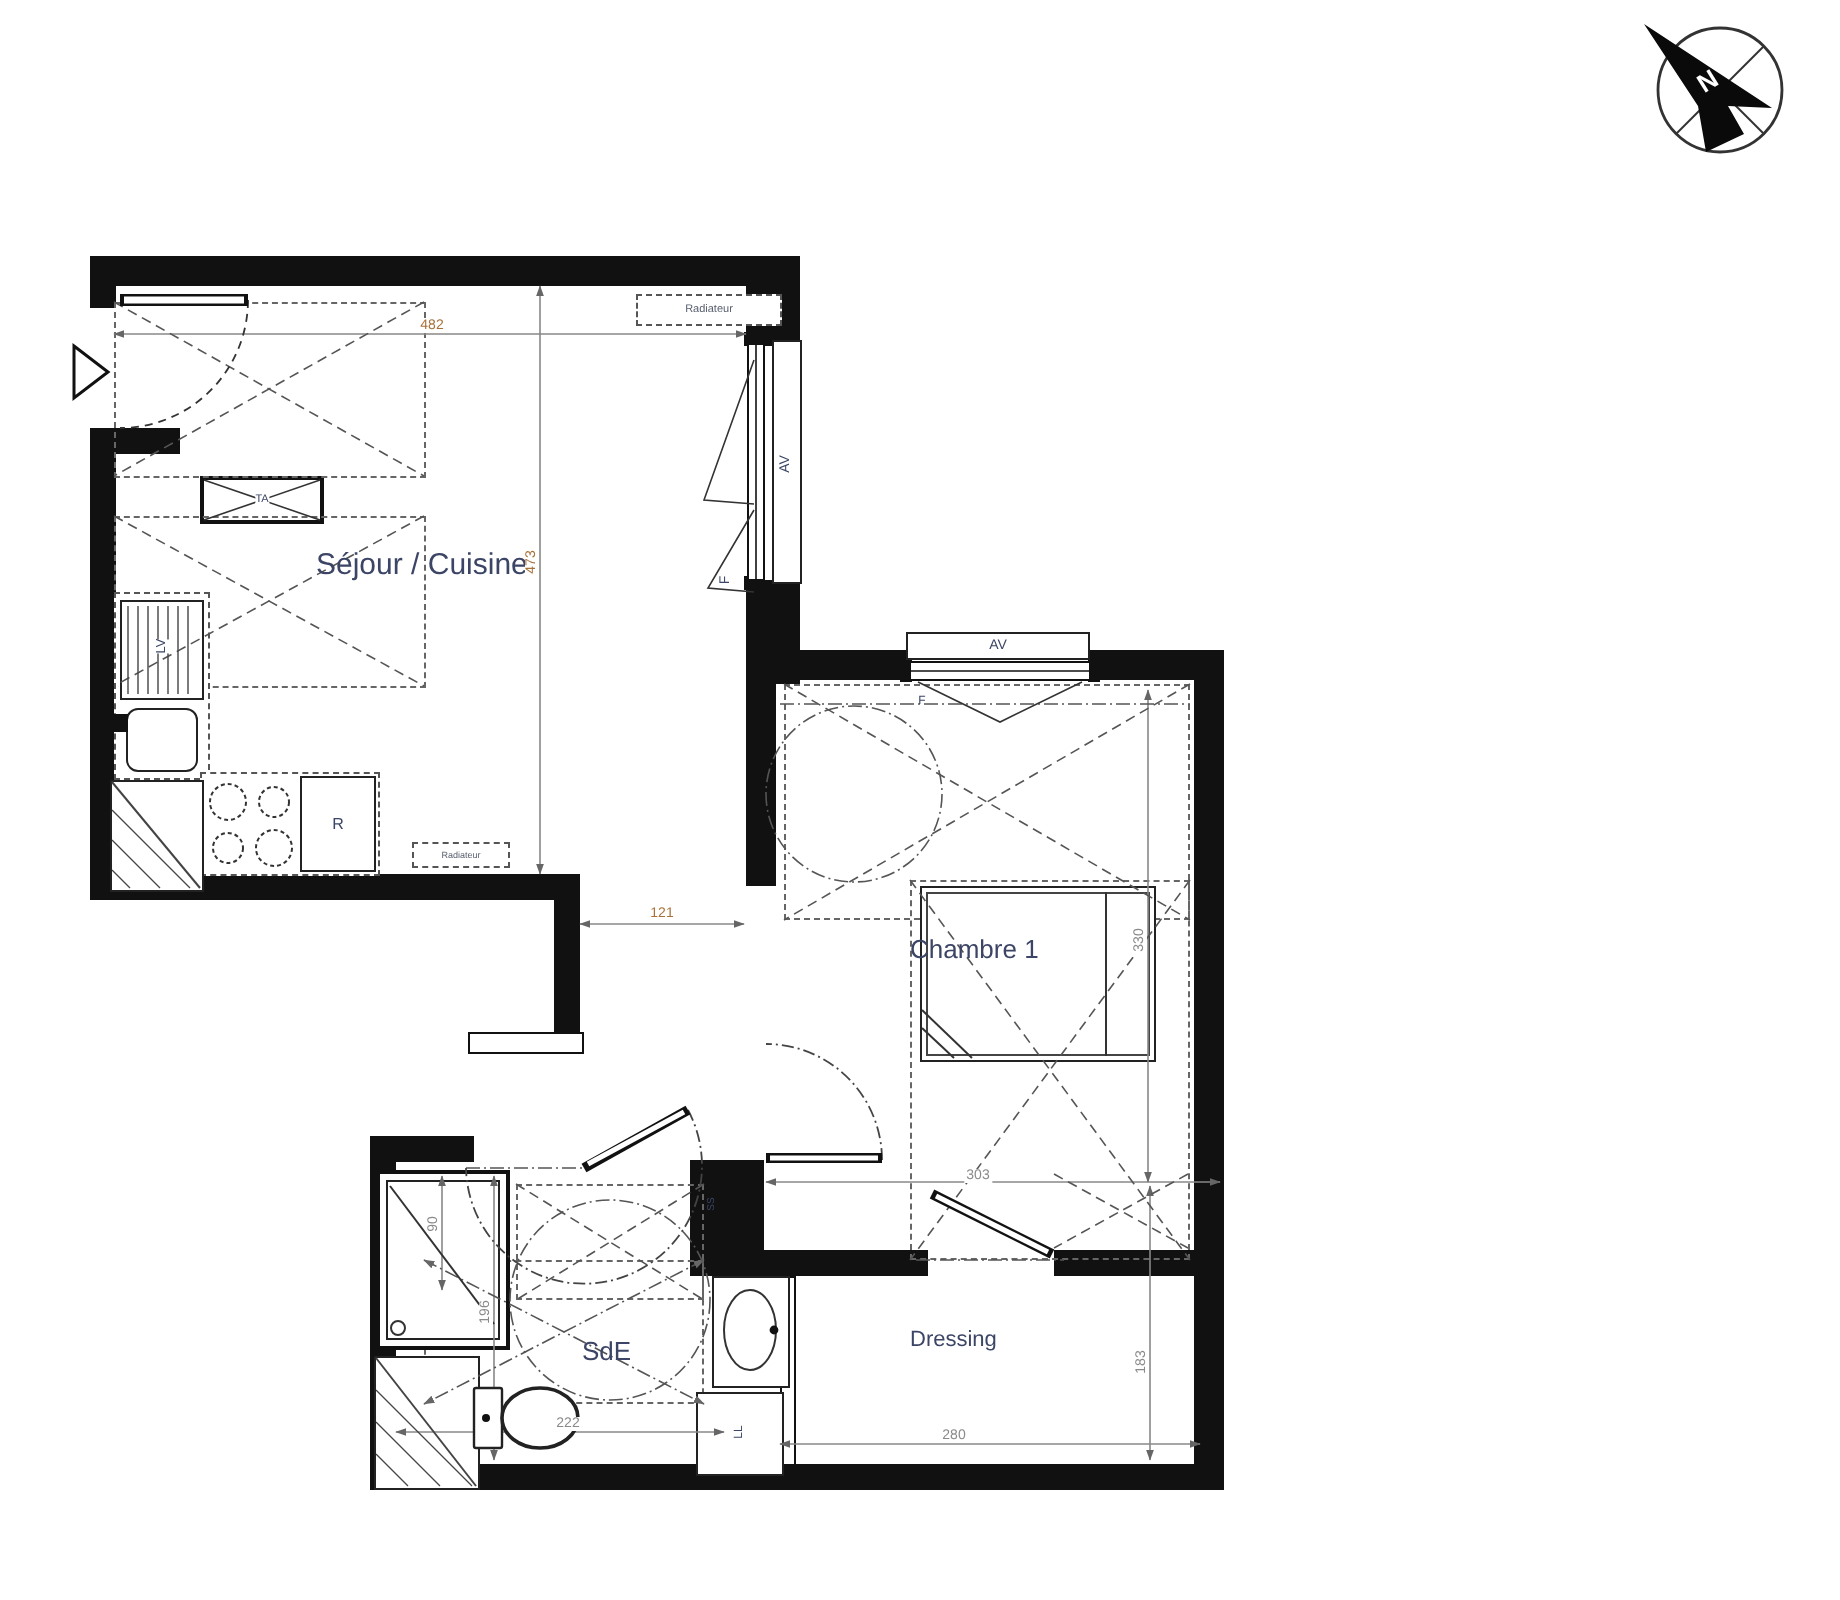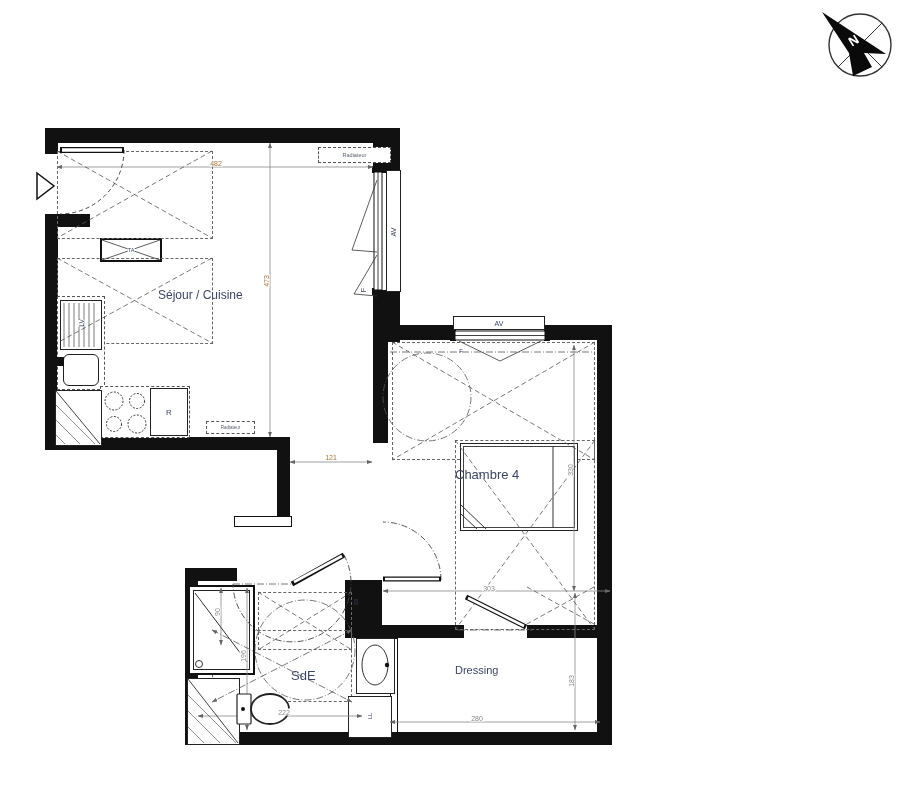--- a/index.html
+++ b/index.html
@@ -216,22 +216,22 @@
     <g>
       <circle cx="860" cy="45" r="31" fill="none" stroke="#333" stroke-width="1.4"></circle>
       <line x1="838" y1="23" x2="882" y2="67" stroke="#333" stroke-width="1"></line>
       <line x1="882" y1="23" x2="838" y2="67" stroke="#333" stroke-width="1"></line>
       <polygon points="822,12 886,54 864,53 872,67 853,76 849,53" fill="#0a0a0a"></polygon>
     </g>
 
     <polygon points="37,173 54,186 37,199" fill="#fff" stroke="#111" stroke-width="1.5"></polygon>
   </svg>
 
-  <span class="lbl" style="left:158px;top:288px;font-size:12px">Séjour / Cuisine</span>
-  <span class="lbl" style="left:455px;top:467px;font-size:13px">Chambre 4</span>
+  <span class="lbl" style="left:158px;top:274px;font-size:15px">Séjour / Cuisine</span>
+  <span class="lbl" style="left:455px;top:467px;font-size:13px">Chambre 1</span>
   <span class="lbl" style="left:291px;top:668px;font-size:13px">SdE</span>
   <span class="lbl" style="left:455px;top:664px;font-size:11px">Dressing</span>
 
   <span class="lbl vert" style="left:393px;top:232px;font-size:7px">AV</span>
   <span class="lbl ctr" style="left:499px;top:323px;font-size:7px">AV</span>
   <span class="lbl vert" style="left:363px;top:290px;font-size:7px">F</span>
   <span class="lbl ctr" style="left:461px;top:351px;font-size:6px">F</span>
   <span class="lbl vert" style="left:81px;top:323px;font-size:6.5px;background:#fff">LV</span>
   <span class="lbl ctr" style="left:169px;top:412px;font-size:8px">R</span>
   <span class="lbl ctr" style="left:131px;top:250px;font-size:5.5px;background:#fff">TA</span>

